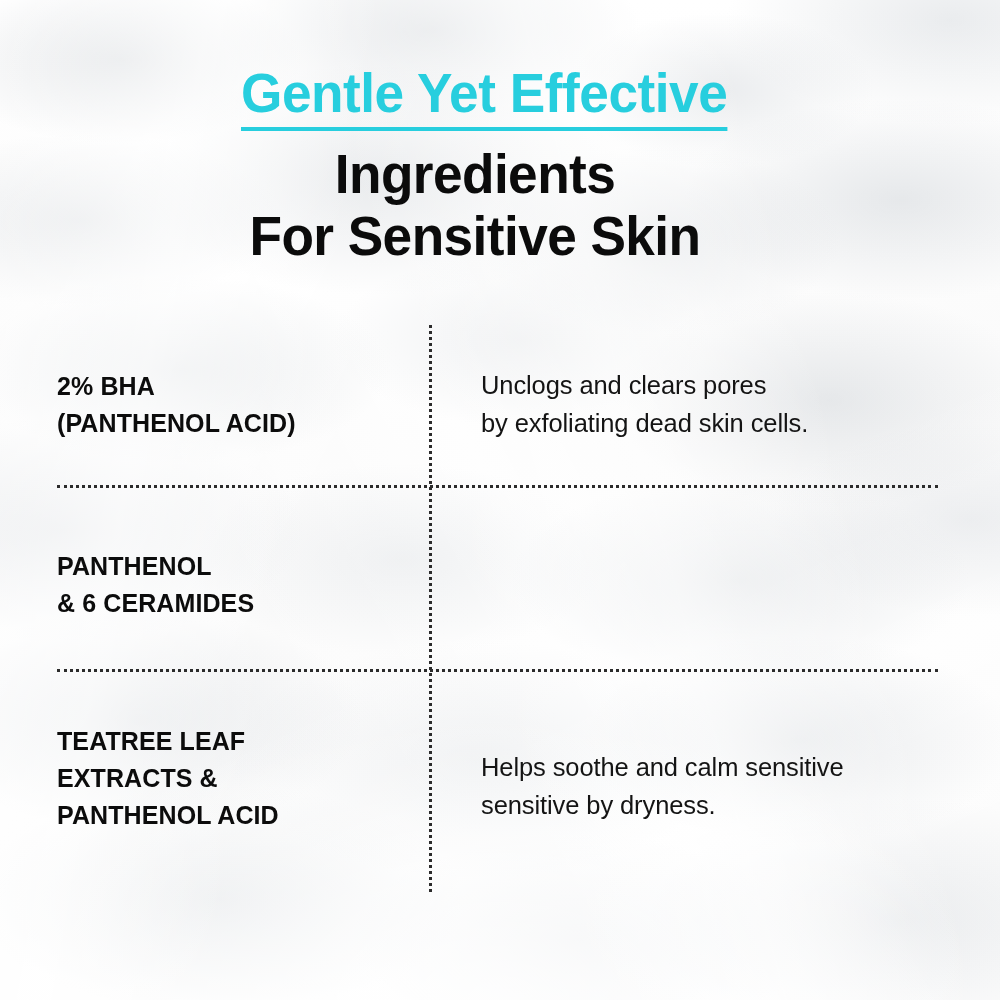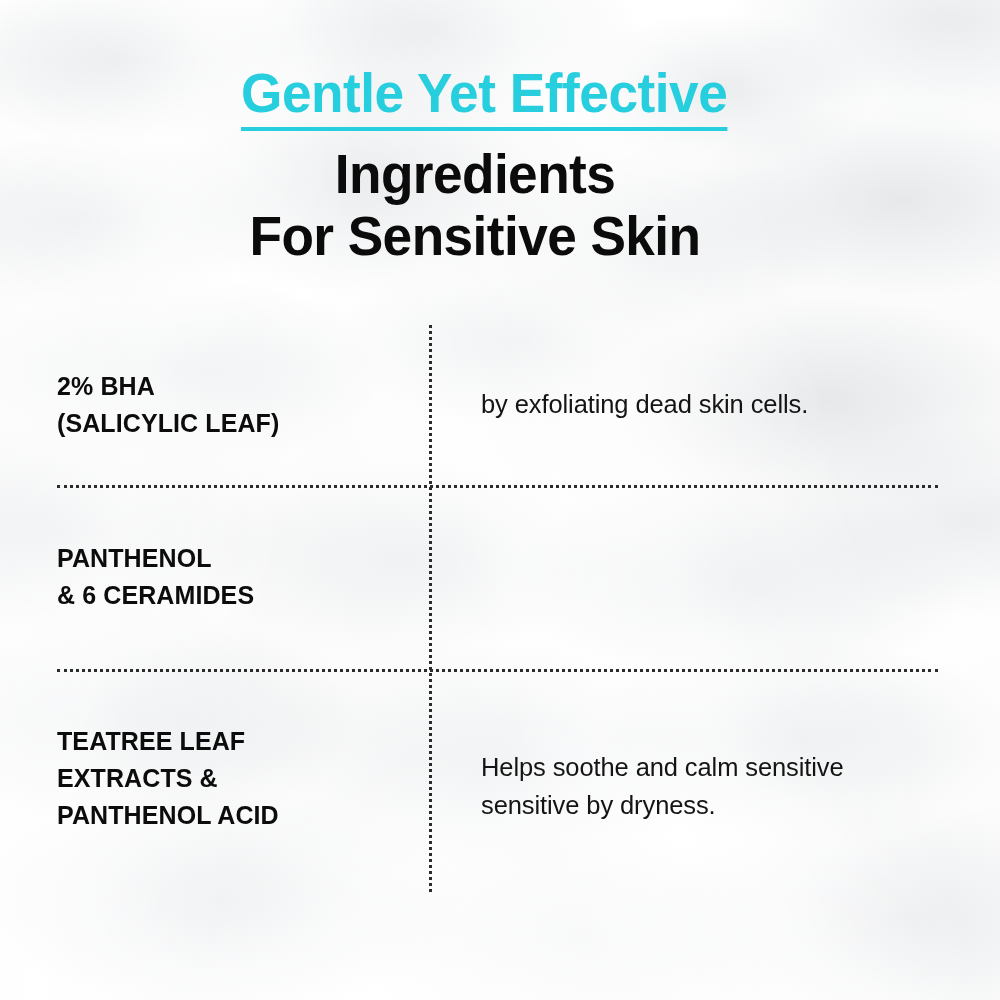--- a/index.html
+++ b/index.html
@@ -145,21 +145,21 @@
   .divider-h2 { top: 344px; }
 
   .row {
     position: absolute;
     left: 0;
     width: 881px;
     display: flex;
     align-items: center;
   }
   .row-1 { top: 0;     height: 160px; }
-  .row-2 { top: 160px; height: 184px; }
+  .row-2 { top: 168px; height: 184px; }
   .row-3 { top: 344px; height: 223px; }
 
   .cell-term {
     width: 372px;
     box-sizing: border-box;
     padding-right: 30px;
     color: #0c0c0c;
     font-size: 25px;
     line-height: 37px;
     font-weight: 700;
@@ -208,23 +208,24 @@
 
     <div class="grid">
 
       <div class="divider-vertical"></div>
       <div class="divider-horizontal divider-h1"></div>
       <div class="divider-horizontal divider-h2"></div>
 
       <div class="row row-1">
         <div class="cell-term">
           <span class="tline">2% BHA</span>
-          <span class="tline">(SALICYLIC LEAF)</span>
+          <span class="tline">(PANTHENOL ACID)</span>
         </div>
         <div class="cell-desc">
+          <span class="dline">Unclogs and clears pores</span>
           <span class="dline">by exfoliating dead skin cells.</span>
         </div>
       </div>
 
       <div class="row row-2">
         <div class="cell-term">
           <span class="tline">PANTHENOL</span>
           <span class="tline">&amp; 6 CERAMIDES</span>
         </div>
       </div>

